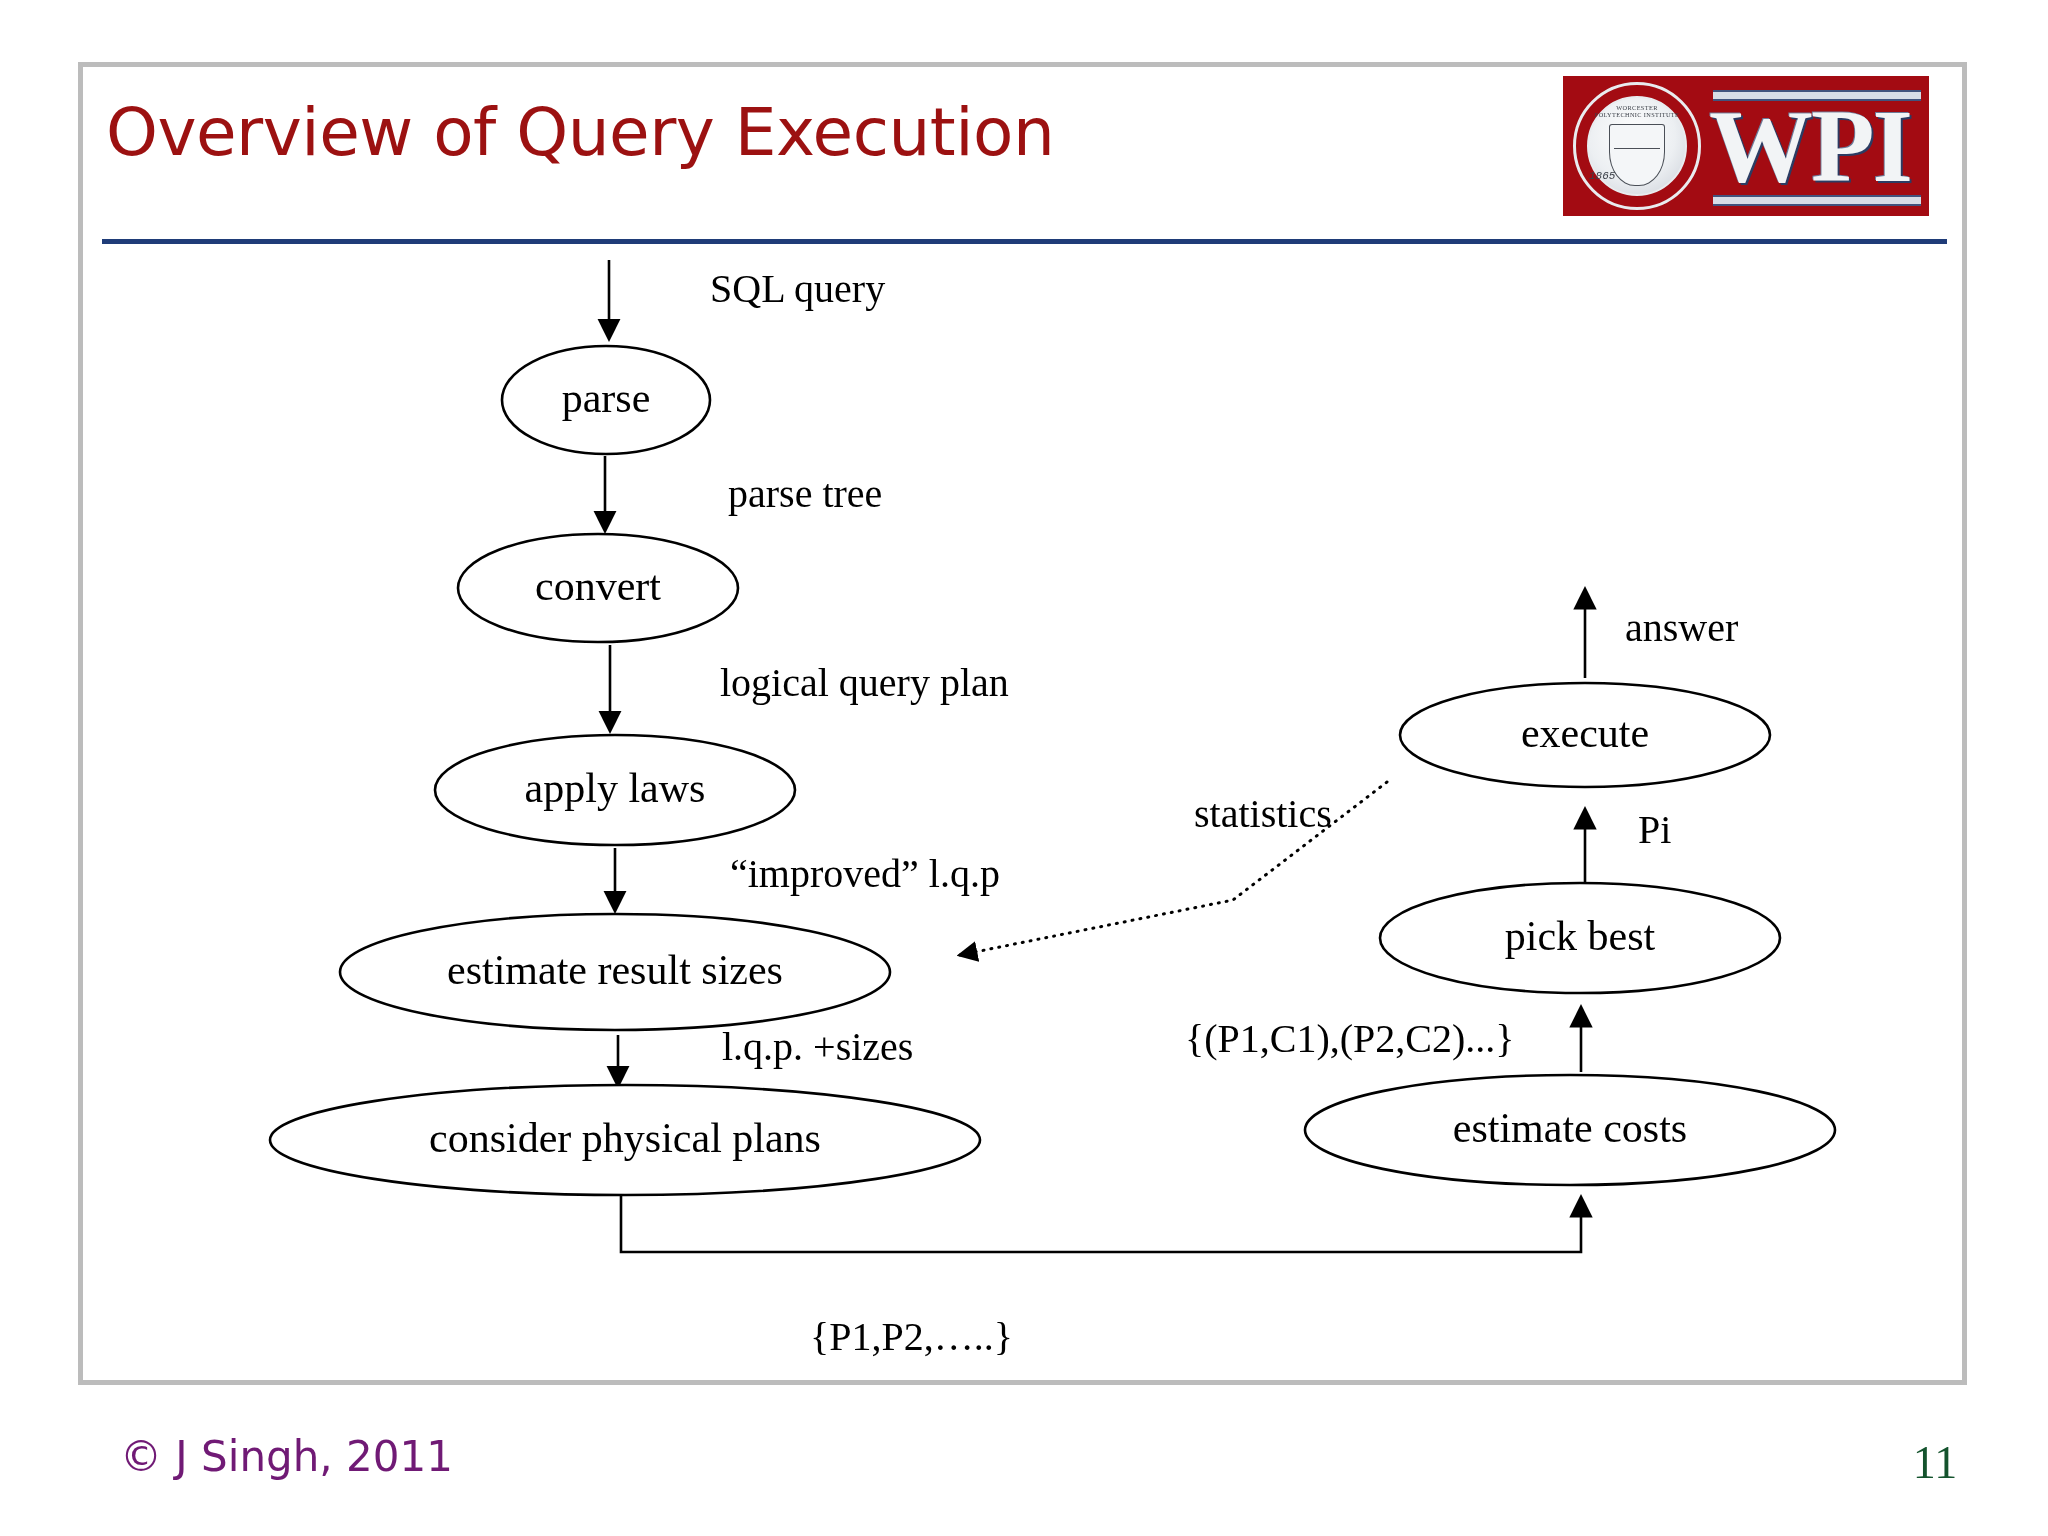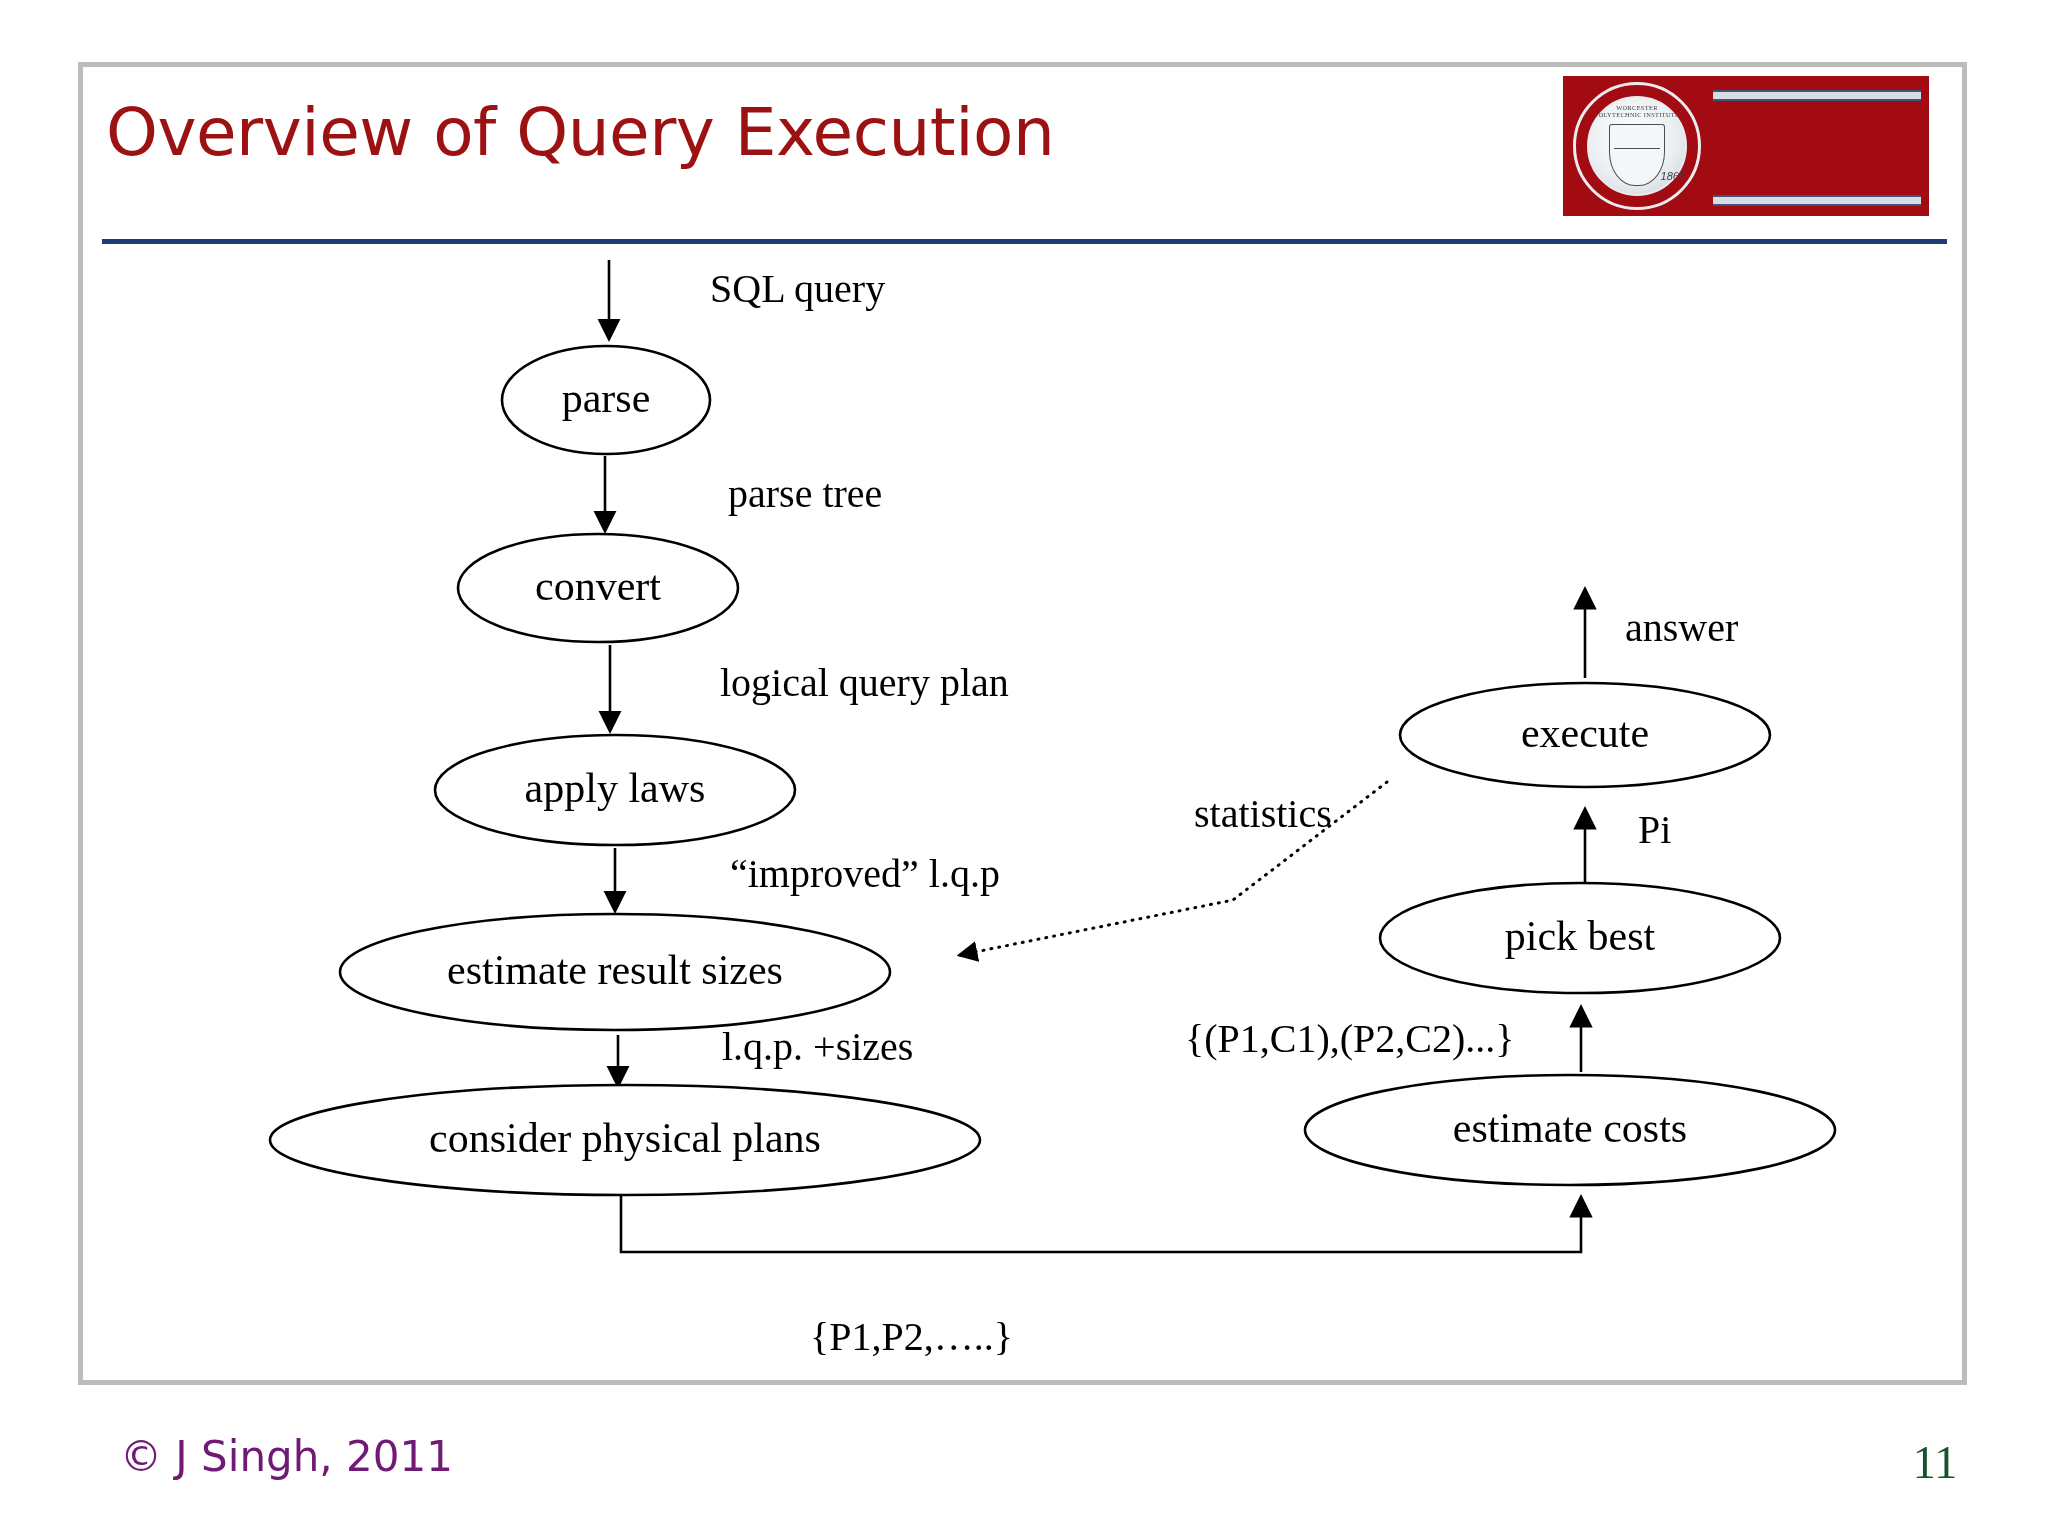--- a/index.html
+++ b/index.html
@@ -109,22 +109,22 @@
     text-align: center;
     font-family: "Liberation Serif", serif;
     font-size: 7px;
     letter-spacing: 0.4px;
     color: #3c4149;
     transform: scale(0.9);
   }
   #wpi-logo .seal-year {
     position: absolute;
     left: 0; right: 0; bottom: 12px;
-    text-align: right;
-    font-family: Liberation Sans, sans-serif;
+    text-align: left;
+    font-family: Liberation Mono, monospace;
     font-size: 11px;
     font-style: italic;
     color: #3c4149;
   }
   #wpi-logo .wpi-letters {
     position: absolute;
     left: 146px;
     top: 6px;
     right: 6px;
     height: 128px;
@@ -230,20 +230,21 @@
     <div class="rule-bottom"></div>
     <div class="seal">
       <div class="seal-inner">
         <div class="seal-ring-text">WORCESTER POLYTECHNIC INSTITUTE</div>
         <div class="shield">
           <div class="shield-bar"></div>
         </div>
         <div class="seal-year">1865</div>
       </div>
     </div>
+    <div class="wpi-letters">WPI</div>
   </div>
 
   <svg id="diagram" viewBox="0 0 2048 1536">
     <defs>
       <marker id="arrow" viewBox="0 0 12 12" refX="10" refY="6" markerWidth="9" markerHeight="9" orient="auto-start-reverse">
         <path d="M 0 0 L 12 6 L 0 12 z" fill="#000000"></path>
       </marker>
       <marker id="arrow-dot" viewBox="0 0 12 12" refX="10" refY="6" markerWidth="7" markerHeight="7" orient="auto-start-reverse">
         <path d="M 0 0 L 12 6 L 0 12 z" fill="#000000"></path>
       </marker>

